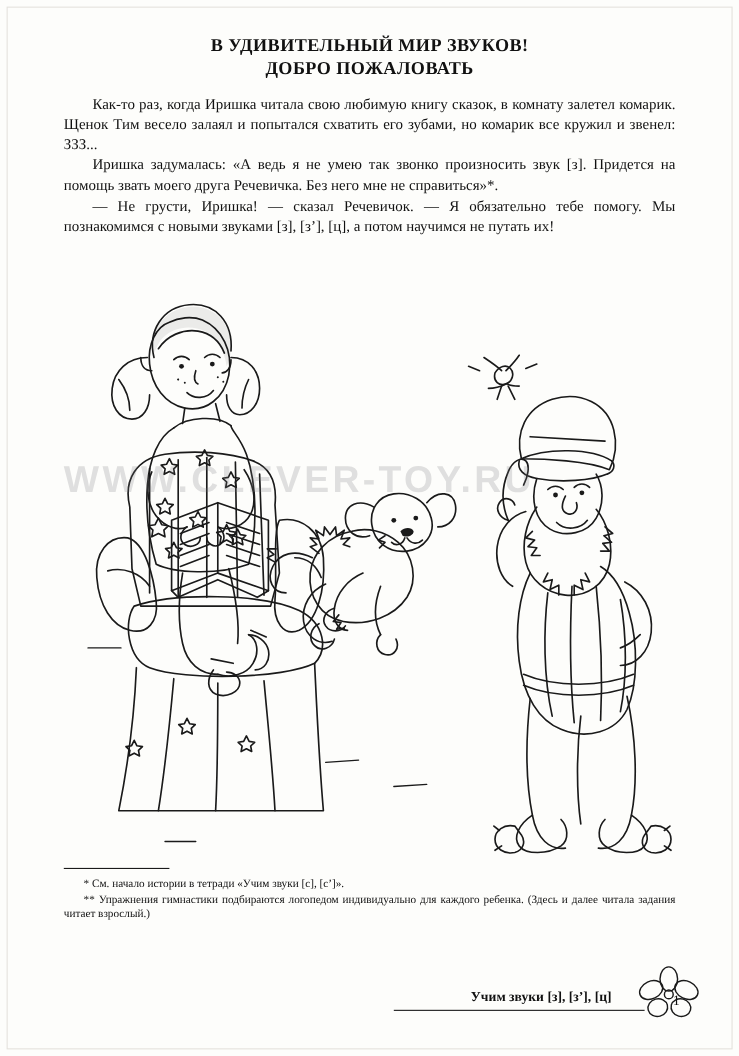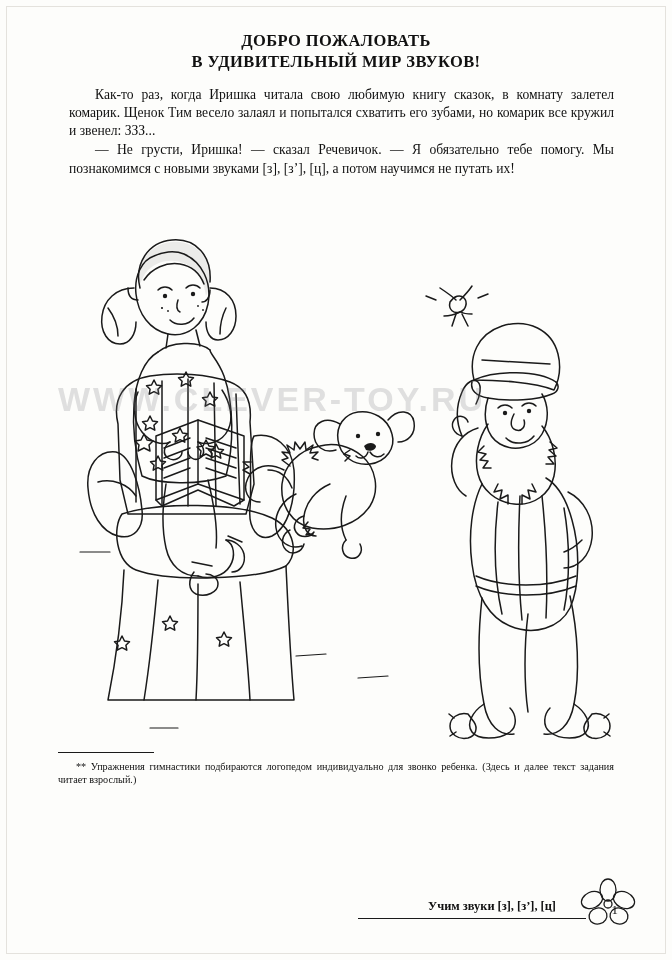--- a/index.html
+++ b/index.html
@@ -37,21 +37,21 @@
   .title {
     text-align: center;
     font-weight: bold;
     font-size: 16.5px;
     line-height: 1.28;
     letter-spacing: 0.4px;
     margin: 0 0 14px 0;
   }
   .title .line { display: block; }
   p.body-text {
-    margin: 0 0 1px 11px;
+    margin: 0 0 1px 0;
     font-size: 13.6px;
     line-height: 1.33;
     text-align: justify;
     text-indent: 26px;
     hyphens: manual;
   }
   
   .art {
     position: relative;
     width: 556px;
@@ -126,25 +126,26 @@
 </style>
 </head>
 <body>
 
 <div class="page">
   <div class="scan-edge"></div>
 
   <div class="content">
 
     <h1 class="title">
+      <span class="line">В УДИВИТЕЛЬНЫЙ МИР ЗВУКОВ!</span>
       <span class="line">ДОБРО ПОЖАЛОВАТЬ</span>
-      <span class="line">В УДИВИТЕЛЬНЫЙ МИР ЗВУКОВ!</span>
     </h1>
 
     <p class="body-text">Как-то раз, когда Иришка читала свою любимую книгу сказок, в комнату залетел комарик. Щенок Тим весело залаял и попытался схватить его зубами, но комарик все кружил и звенел: ЗЗЗ...</p>
+    <p class="body-text">Иришка задумалась: «А ведь я не умею так звонко произносить звук [з]. Придется на помощь звать моего друга Речевичка. Без него мне не справиться»*.</p>
     <p class="body-text">— Не грусти, Иришка! — сказал Речевичок. — Я обязательно тебе помогу. Мы познакомимся с новыми звуками [з], [з’], [ц], а потом научимся не путать их!</p>
 
     <div class="art">
       <svg width="556" height="560" viewBox="0 0 556 560" xmlns="http://www.w3.org/2000/svg">
         <g fill="none" stroke="#1a1a1a" stroke-width="1.5" stroke-linecap="round" stroke-linejoin="round">
 
           <path d="M60 240 C54 215 66 196 92 192 C118 188 150 190 172 198 C188 204 194 218 192 238
                    L196 300 L188 330 L70 330 L62 296 Z"></path>
 
           <path d="M78 205 L78 318"></path>
@@ -347,21 +348,22 @@
           <path d="M22 368 L52 368" stroke-width="1.2"></path>
           <path d="M238 472 L268 470" stroke-width="1.2"></path>
           <path d="M300 494 L330 492" stroke-width="1.2"></path>
           <path d="M92 544 L120 544" stroke-width="1.2"></path>
         </g>
       </svg>
       <div class="watermark">WWW.CLEVER-TOY.RU</div>
     </div>
 
     <div class="footnote-rule"></div>
-    <p class="footnote">** Упражнения гимнастики подбираются логопедом индивидуально для звонко ребенка. (Здесь и далее текст задания читает взрослый.)</p>
+    <p class="footnote">* См. начало истории в тетради «Учим звуки [с], [с’]».</p>
+    <p class="footnote">** Упражнения гимнастики подбираются логопедом индивидуально для каждого ребенка. (Здесь и далее читала задания читает взрослый.)</p>
   </div>
 
   <div class="footer">
     <div class="footer-rule"></div>
     <div class="footer-label">Учим звуки [з], [з’], [ц]</div>
     <div class="page-number">1</div>
     <svg class="flower" viewBox="0 0 64 50" xmlns="http://www.w3.org/2000/svg">
       <g fill="none" stroke="#1a1a1a" stroke-width="1.3">
         <ellipse cx="32" cy="12" rx="8" ry="11"></ellipse>
         <ellipse cx="16" cy="22" rx="11" ry="8" transform="rotate(-25 16 22)"></ellipse>

